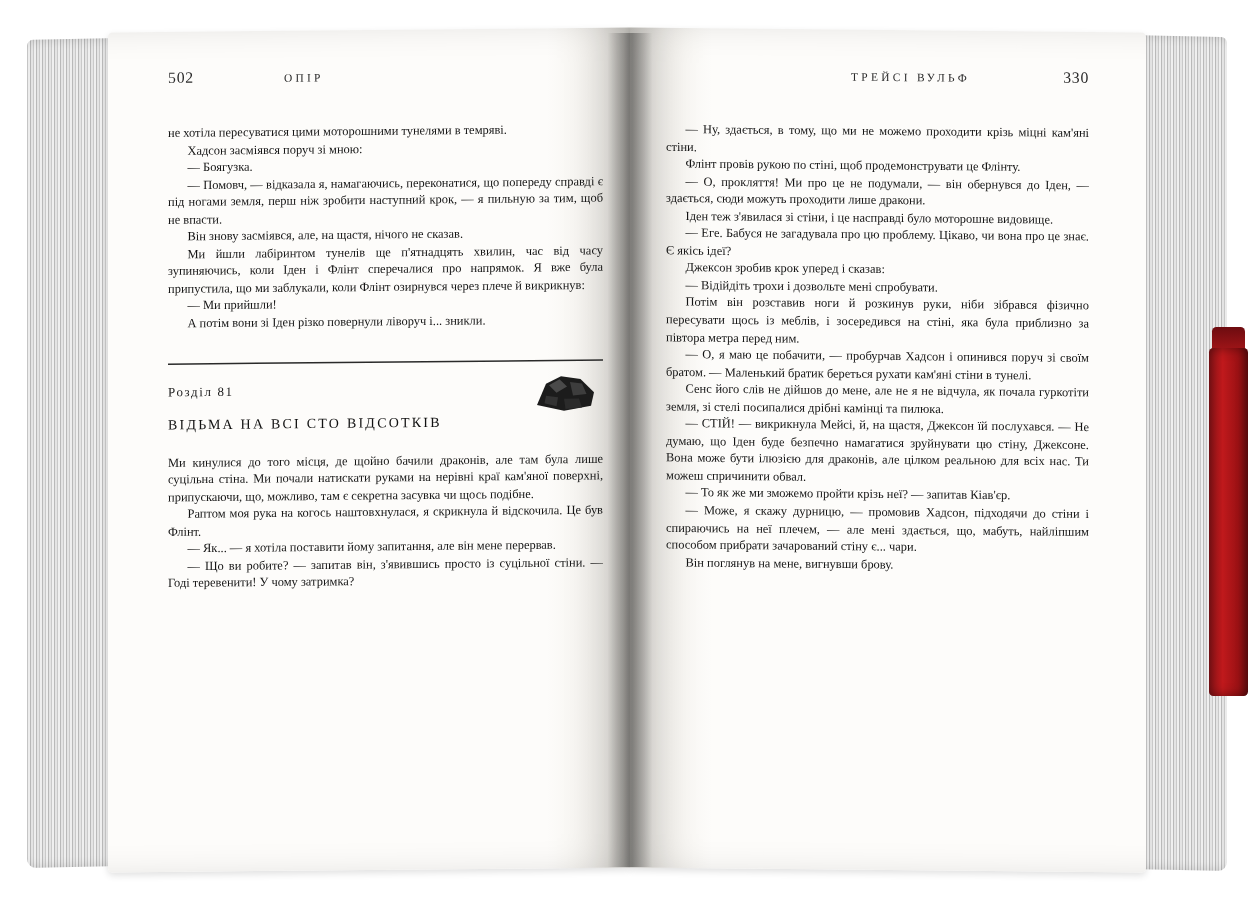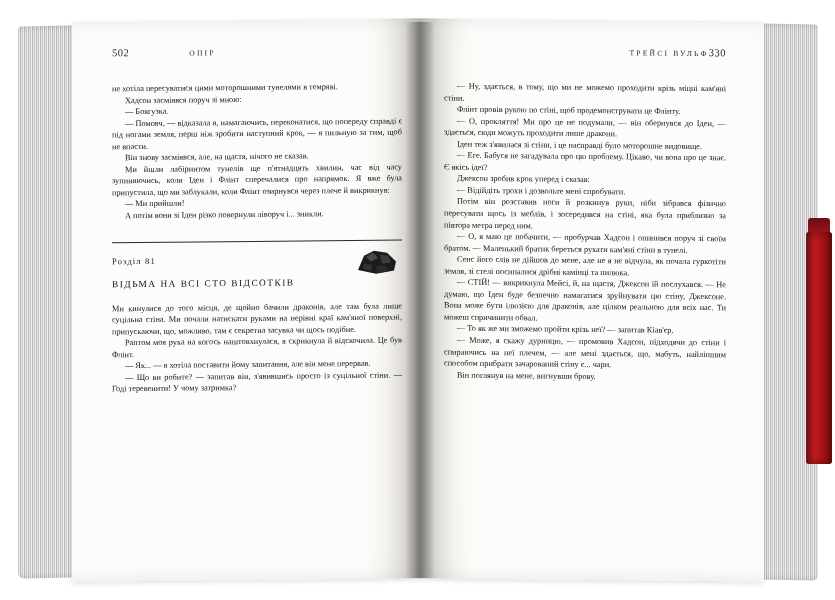--- a/index.html
+++ b/index.html
@@ -131,21 +131,21 @@
     font-size: 10.5px;
     letter-spacing: 0.5px;
   }
   .running-head .title {
     text-transform: uppercase;
     letter-spacing: 2.2px;
     font-size: 7.6px;
   }
   .rh-left .folio { margin-right: 60px; }
   .rh-right { justify-content: flex-end; }
-  .rh-right .title { }
+  .rh-right .title { margin-right: 62px; }
 
   
   .body-text p {
     margin: 0;
     font-size: 8.3px;
     line-height: 11.55px;
     text-align: justify;
     text-indent: 13px;
     color: #141414;
     hyphens: auto;

